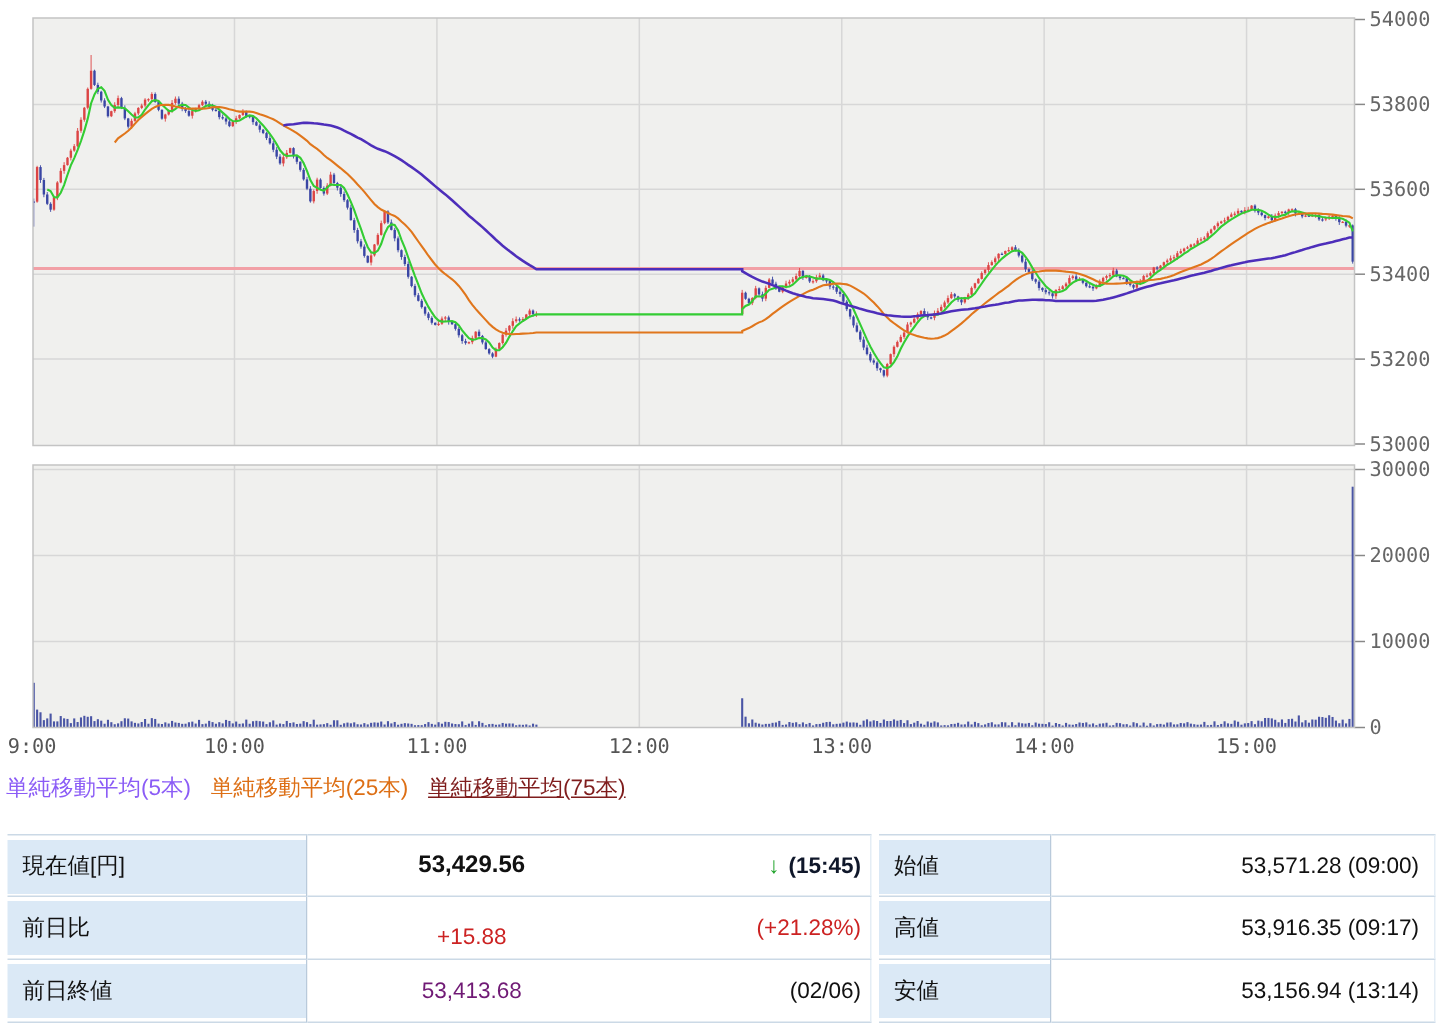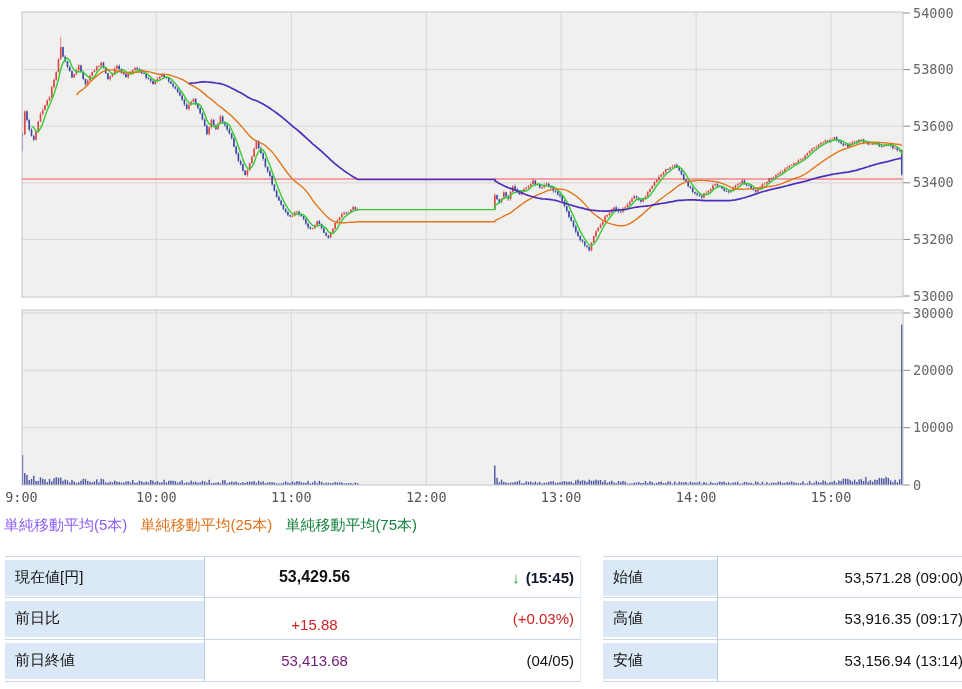--- a/index.html
+++ b/index.html
@@ -6,21 +6,21 @@
   .screen{
     position:relative; width:962px; height:689px; background:#ffffff;
     font-family:"Liberation Sans","DejaVu Sans",sans-serif; overflow:hidden;
   }
   #chart-svg{position:absolute; left:0; top:0;}
   .legend{
     position:absolute; left:4px; top:516px; font-size:15px; white-space:nowrap;
   }
   .legend span{margin-right:9px;}
   .quote-table{
-    position:absolute; left:5px; top:556px; width:918px; display:flex; gap:22px;
+    position:absolute; left:5px; top:556px; width:918px; display:flex; gap:5px;
     font-size:15px; color:#111;
   }
   .half-left{display:grid; grid-template-columns:200px 376px; width:576px;}
   .half-right{display:grid; grid-template-columns:115px 256px; width:371px;}
   .qcell{
     height:42px; border-bottom:1px solid #cbd9e6; display:flex; align-items:center;
     box-sizing:border-box; background:#fff;
   }
   .row-first{border-top:1px solid #cbd9e6;}
   .qcell.label{
@@ -1102,39 +1102,39 @@
         <path d="M76.5,95.0L78.7,92.2L81.0,90.6L83.2,89.0L85.5,87.2L87.7,85.0L90.0,82.4L92.2,80.0L94.5,78.0L96.7,76.1L99.0,74.3L101.2,72.6L103.5,71.3L105.7,70.3L108.0,70.0L110.2,69.9L112.5,69.9L114.7,70.3L117.0,71.0L119.2,71.5L121.5,72.0L123.7,72.3L126.0,72.5L128.2,72.4L130.5,72.3L132.7,72.3L134.9,72.4L137.2,72.3L139.4,72.0L141.7,71.5L143.9,71.3L146.2,71.4L148.4,71.7L150.7,72.1L152.9,72.8L155.2,73.4L157.4,74.0L159.7,74.4L161.9,74.4L164.2,74.4L166.4,74.4L168.7,74.7L170.9,75.3L173.2,76.2L175.4,76.9L177.7,77.7L179.9,78.6L182.2,79.5L184.4,80.7L186.7,82.2L188.9,83.6L191.2,84.9L193.4,86.1L195.7,87.4L197.9,88.8L200.2,90.4L202.4,92.1L204.7,93.9L206.9,96.1L209.2,97.8L211.4,99.3L213.7,101.2L215.9,103.3L218.2,105.3L220.4,106.8L222.7,108.6L224.9,110.4L227.2,112.2L229.4,114.1L231.7,116.0L233.9,118.2L236.2,120.5L238.4,123.0L240.7,125.4L242.9,127.9L245.2,130.7L247.4,133.4L249.6,136.0L251.9,138.1L254.1,139.7L256.4,140.8L258.6,142.0L260.9,143.1L263.1,144.0L265.4,145.6L267.6,147.7L269.9,149.7L272.1,151.9L274.4,154.6L276.6,157.8L278.9,161.0L281.1,164.1L283.4,167.3L285.6,170.5L287.9,173.5L290.1,176.3L292.4,178.8L294.6,180.9L296.9,182.8L299.1,184.5L301.4,186.2L303.6,188.2L305.9,190.6L308.1,193.4L310.4,196.6L312.6,200.1L314.9,203.2L317.1,205.9L319.4,208.5L321.6,210.9L323.9,213.4L326.1,215.8L328.4,217.9L330.6,219.6L332.9,220.9L335.1,221.8L337.4,222.4L339.6,222.7L341.9,222.8L344.1,222.7L346.4,222.6L348.6,222.4L350.9,222.3L353.1,222.2L355.4,222.0L357.6,221.7L494.8,221.7L494.8,220.7L497.0,219.7L499.3,218.7L501.5,217.5L503.8,216.1L506.0,214.9L508.3,214.1L510.5,212.8L512.8,211.1L515.0,209.3L517.3,207.6L519.5,205.9L521.8,204.2L524.0,202.7L526.3,201.2L528.5,199.9L530.8,198.6L533.0,197.2L535.3,196.1L537.5,194.9L539.8,193.9L542.0,193.1L544.3,192.2L546.5,191.1L548.8,190.2L551.0,189.9L553.3,189.6L555.5,189.2L557.8,189.0L560.0,189.1L562.3,189.3L564.5,189.6L566.8,190.4L569.0,191.6L571.3,192.9L573.5,194.3L575.8,195.7L578.0,197.5L580.3,199.6L582.5,201.7L584.8,204.1L587.0,206.6L589.2,209.4L591.5,211.7L593.7,213.8L596.0,215.5L598.2,217.1L600.5,218.7L602.7,220.3L605.0,221.4L607.2,222.6L609.5,223.4L611.7,224.1L614.0,224.6L616.2,225.2L618.5,225.6L620.7,225.8L623.0,225.7L625.2,225.4L627.5,224.7L629.7,223.7L632.0,222.4L634.2,220.8L636.5,219.1L638.7,217.4L641.0,215.6L643.2,213.7L645.5,211.6L647.7,209.5L650.0,207.6L652.2,205.8L654.5,204.0L656.7,202.2L659.0,200.4L661.2,198.7L663.5,197.0L665.7,195.3L668.0,193.7L670.2,192.1L672.5,190.4L674.7,188.5L677.0,186.7L679.2,185.2L681.5,183.9L683.7,182.9L686.0,182.0L688.2,181.5L690.5,181.2L692.7,181.0L695.0,180.7L697.2,180.4L699.4,180.3L701.7,180.4L703.9,180.4L706.2,180.6L708.4,180.8L710.7,181.1L712.9,181.3L715.2,181.6L717.4,182.0L719.7,182.6L721.9,183.4L724.2,184.2L726.4,185.2L728.7,186.2L730.9,187.3L733.2,188.1L735.4,188.7L737.7,189.1L739.9,189.2L742.2,189.2L744.4,189.1L746.7,189.0L748.9,188.8L751.2,188.6L753.4,188.4L755.7,188.2L757.9,187.9L760.2,187.7L762.4,187.3L764.7,187.0L766.9,186.7L769.2,186.5L771.4,186.2L773.7,185.9L775.9,185.4L778.2,184.8L780.4,184.1L782.7,183.3L784.9,182.3L787.2,181.4L789.4,180.5L791.7,179.7L793.9,178.9L796.2,178.0L798.4,177.2L800.7,176.3L802.9,175.2L805.2,174.0L807.4,172.6L809.7,171.0L811.9,169.3L814.1,167.6L816.4,166.0L818.6,164.4L820.9,162.8L823.1,161.2L825.4,159.7L827.6,158.2L829.9,156.7L832.1,155.3L834.4,153.9L836.6,152.6L838.9,151.4L841.1,150.4L843.4,149.5L845.6,148.6L847.9,147.9L850.1,147.2L852.4,146.3L854.6,145.6L856.9,144.8L859.1,144.1L861.4,143.5L863.6,143.0L865.9,142.7L868.1,142.5L870.4,142.3L872.6,142.2L874.9,142.2L877.1,142.2L879.4,142.4L881.6,142.6L883.9,142.7L886.1,142.9L888.4,143.1L890.6,143.4L892.9,143.7L895.1,144.0L897.4,144.2L899.6,144.4L901.9,145.6" fill="none" stroke="#e0761c" stroke-width="1.4"></path>
         <path d="M188.9,83.6L191.2,83.2L193.4,83.0L195.7,82.8L197.9,82.5L200.2,82.2L202.4,81.9L204.7,81.9L206.9,82.0L209.2,82.2L211.4,82.3L213.7,82.6L215.9,83.0L218.2,83.3L220.4,83.7L222.7,84.3L224.9,85.0L227.2,85.9L229.4,87.1L231.7,88.2L233.9,89.3L236.2,90.5L238.4,91.7L240.7,92.8L242.9,94.1L245.2,95.5L247.4,96.9L249.6,98.1L251.9,99.2L254.1,100.0L256.4,100.8L258.6,101.8L260.9,102.9L263.1,104.1L265.4,105.4L267.6,106.8L269.9,108.3L272.1,109.9L274.4,111.4L276.6,113.0L278.9,114.7L281.1,116.4L283.4,118.3L285.6,120.2L287.9,122.2L290.1,124.1L292.4,126.0L294.6,127.8L296.9,129.6L299.1,131.5L301.4,133.5L303.6,135.5L305.9,137.6L308.1,139.6L310.4,141.7L312.6,143.8L314.9,145.7L317.1,147.6L319.4,149.5L321.6,151.4L323.9,153.5L326.1,155.6L328.4,157.7L330.6,159.8L332.9,161.8L335.1,163.8L337.4,165.6L339.6,167.4L341.9,169.1L344.1,170.8L346.4,172.4L348.6,173.9L350.9,175.4L353.1,176.8L355.4,178.1L357.6,179.5L494.8,179.5L494.8,180.8L497.0,182.1L499.3,183.4L501.5,184.6L503.8,185.7L506.0,186.7L508.3,187.7L510.5,188.4L512.8,189.2L515.0,190.1L517.3,191.0L519.5,191.9L521.8,192.8L524.0,193.8L526.3,194.7L528.5,195.5L530.8,196.2L533.0,196.8L535.3,197.4L537.5,198.0L539.8,198.4L542.0,198.8L544.3,199.0L546.5,199.2L548.8,199.4L551.0,199.6L553.3,200.0L555.5,200.4L557.8,201.0L560.0,201.8L562.3,202.5L564.5,203.2L566.8,203.9L569.0,204.5L571.3,205.2L573.5,205.9L575.8,206.5L578.0,207.1L580.3,207.7L582.5,208.2L584.8,208.8L587.0,209.3L589.2,209.8L591.5,210.2L593.7,210.4L596.0,210.6L598.2,210.8L600.5,211.0L602.7,211.1L605.0,211.1L607.2,211.1L609.5,210.9L611.7,210.7L614.0,210.4L616.2,210.1L618.5,210.0L620.7,209.8L623.0,209.6L625.2,209.4L627.5,209.0L629.7,208.5L632.0,208.0L634.2,207.5L636.5,207.1L638.7,206.8L641.0,206.5L643.2,206.3L645.5,206.1L647.7,205.8L650.0,205.5L652.2,205.1L654.5,204.7L656.7,204.4L659.0,203.9L661.2,203.5L663.5,203.2L665.7,202.8L668.0,202.3L670.2,201.9L672.5,201.6L674.7,201.1L677.0,200.7L679.2,200.4L681.5,200.3L683.7,200.1L686.0,200.0L688.2,199.9L690.5,199.8L692.7,199.9L695.0,199.9L697.2,200.1L699.4,200.2L701.7,200.4L703.9,200.6L706.2,200.7L708.4,200.7L710.7,200.7L712.9,200.7L715.2,200.7L717.4,200.7L719.7,200.7L721.9,200.7L724.2,200.7L726.4,200.6L728.7,200.6L730.9,200.5L733.2,200.2L735.4,199.9L737.7,199.4L739.9,198.9L742.2,198.3L744.4,197.7L746.7,197.0L748.9,196.3L751.2,195.6L753.4,194.8L755.7,194.1L757.9,193.3L760.2,192.5L762.4,191.8L764.7,191.2L766.9,190.6L769.2,190.0L771.4,189.4L773.7,188.9L775.9,188.3L778.2,187.8L780.4,187.3L782.7,186.9L784.9,186.3L787.2,185.7L789.4,185.1L791.7,184.5L793.9,183.9L796.2,183.4L798.4,182.8L800.7,182.3L802.9,181.8L805.2,181.2L807.4,180.6L809.7,179.9L811.9,179.3L814.1,178.6L816.4,178.0L818.6,177.4L820.9,176.9L823.1,176.3L825.4,175.8L827.6,175.3L829.9,174.9L832.1,174.4L834.4,174.0L836.6,173.6L838.9,173.3L841.1,173.0L843.4,172.7L845.6,172.4L847.9,172.1L850.1,171.7L852.4,171.2L854.6,170.7L856.9,170.1L859.1,169.4L861.4,168.7L863.6,168.1L865.9,167.3L868.1,166.7L870.4,165.9L872.6,165.3L874.9,164.6L877.1,164.0L879.4,163.4L881.6,162.9L883.9,162.4L886.1,161.8L888.4,161.3L890.6,160.7L892.9,160.1L895.1,159.5L897.4,159.0L899.6,158.4L901.9,158.3" fill="none" stroke="#4d2eba" stroke-width="1.7"></path>
       </g>
       <rect x="22" y="12" width="881" height="285" fill="none" stroke="#c4c4c4" stroke-width="1"></rect>
       <rect x="22" y="310" width="881" height="175" fill="none" stroke="#c4c4c4" stroke-width="1"></rect>
     </svg>
 
   <div class="legend">
     <span style="color: #8b5cf6;">単純移動平均(5本)</span>
     <span style="color: rgb(221, 111, 21); margin-top: 16px;">単純移動平均(25本)</span>
-    <span style="color: #15803d;">単純移動平均(75本)</span>
+    <span style="color: #7f1d1d; text-decoration: underline;">単純移動平均(75本)</span>
   </div>
 
   <div class="quote-table">
     <div class="half-left">
       <div class="qcell label row-first">現在値[円]</div>
       <div class="qcell value row-first">
         <span class="num bold-big" style="color: rgb(17, 17, 17);">53,429.56</span>
         <span class="extra"><span class="arrow" style="color: rgb(31, 163, 42);">↓</span><span style="color: #0f172a; font-weight: bold;">(15:45)</span></span>
       </div>
       <div class="qcell label">前日比</div>
       <div class="qcell value">
         <span class="num" style="color: rgb(204, 34, 34); margin-top: 12px;">+15.88</span>
-        <span class="extra" style="color: rgb(204, 34, 34);">(+0.03%)</span>
+        <span class="extra" style="color: rgb(204, 34, 34);">(+21.28%)</span>
       </div>
       <div class="qcell label">前日終値</div>
       <div class="qcell value">
         <span class="num" style="color: #701a75;">53,413.68</span>
-        <span class="extra" style="color: rgb(17, 17, 17);">(04/05)</span>
+        <span class="extra" style="color: rgb(17, 17, 17);">(02/06)</span>
       </div>
     </div>
     <div class="half-right">
       <div class="qcell label row-first">始値</div>
       <div class="qcell value row-first">
           <span class="right-val">53,571.28 (09:00)</span>
         </div>
       <div class="qcell label">高値</div>
       <div class="qcell value">
           <span class="right-val">53,916.35 (09:17)</span>

